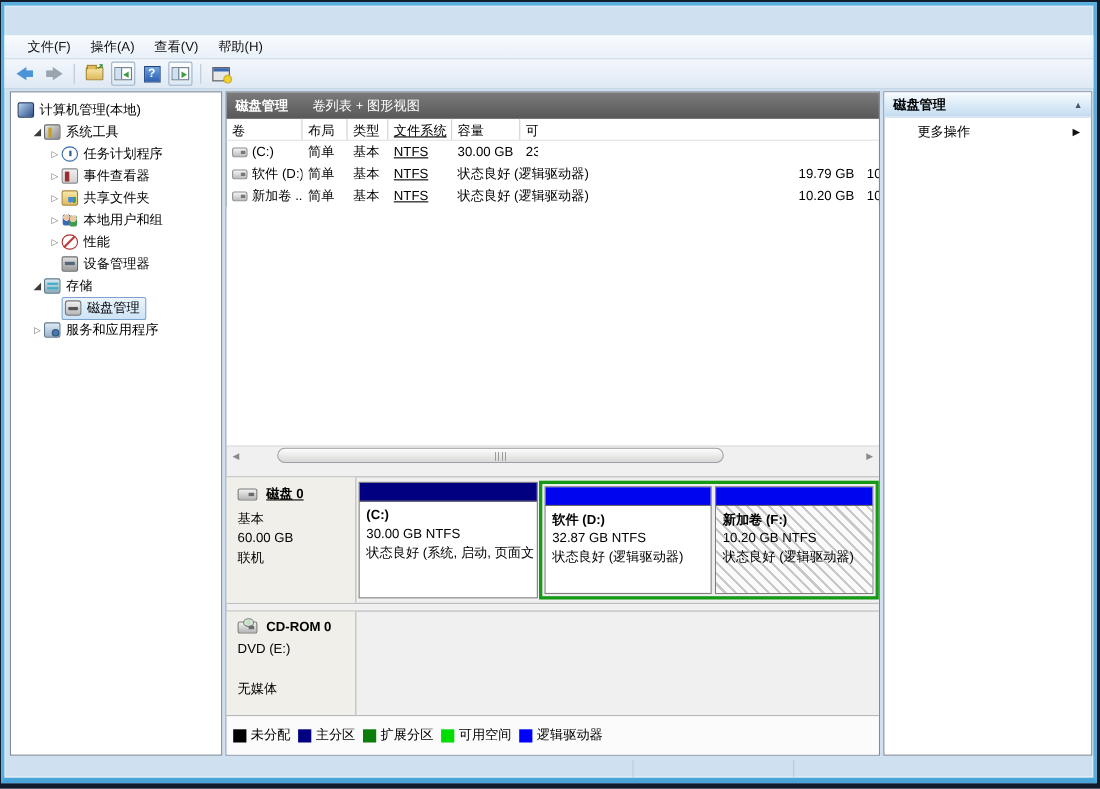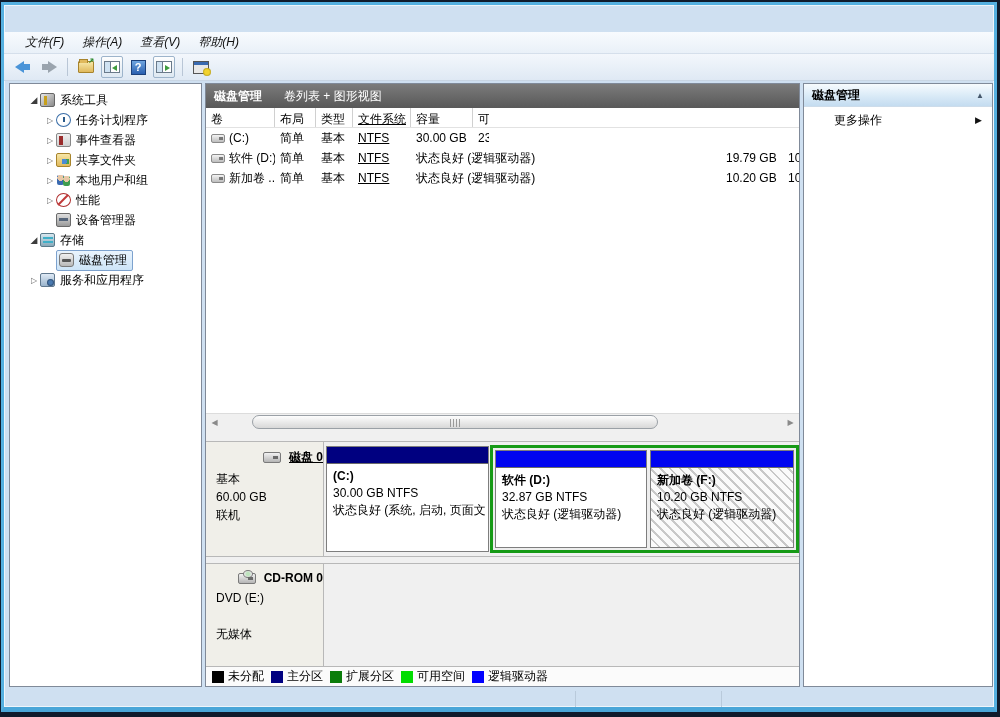--- a/index.html
+++ b/index.html
@@ -20,21 +20,21 @@
   .winbtns { margin-left:auto; display:flex; gap:1px; padding-right:4px; }
   .wbtn { width:29px; height:18px; border:1px solid #7f94ab; border-radius:2px;
     background:linear-gradient(#fbfdfe,#e2ecf5 45%,#cddcea); display:flex; align-items:center; justify-content:center; }
   .wbtn .minbar { width:9px; height:3px; background:#4a5a6a; border-radius:1px; margin-top:6px;}
   .wbtn .maxbox { width:9px; height:8px; border:2px solid #4a5a6a; background:transparent; }
   .wbtn.close { width:42px; background:linear-gradient(#f0b0a0,#d9674f 45%,#c04a30); border-color:#8e3a28; color:#fff; font-weight:bold; font-size:12px; text-shadow:0 1px 1px #7a2413; }
 
   
   .menubar { position:absolute; left:0; top:27px; right:0; height:22px;
     background:linear-gradient(#f8fbfe,#e9f0f8); border-bottom:1px solid #d5dfeb; display:flex; align-items:center; padding-left:12px; }
-  .menu-item { padding:6px 9px; color:#111;font-style:italic; }
+  .menu-item { padding:6px 9px; color:#111; }
 
   
   .toolbar { position:absolute; left:0; top:49px; right:0; height:27px;
     background:linear-gradient(#f3f7fc,#dfe9f4); border-bottom:1px solid #c9d6e4; display:flex; align-items:center; padding-left:8px; gap:4px; }
   .tsep { width:1px; height:18px; background:#b9c6d6; margin:0 3px; }
   .tbtn { width:22px; height:22px; display:flex; align-items:center; justify-content:center; position:relative; }
   .tbtn.framed { border:1px solid #9db4cb; border-radius:2px; background:linear-gradient(#fefefe,#dde8f2); }
   .arr { position:relative; width:16px; height:12px; }
   .arr .head { position:absolute; top:0; width:0; height:0; border-top:6px solid transparent; border-bottom:6px solid transparent; }
   .arr .tail { position:absolute; top:3px; width:7px; height:6px; }
@@ -112,42 +112,42 @@
   .hs-btn.left { left:0; } .hs-btn.right { right:0; }
   .hs-thumb { position:absolute; left:46px; top:1px; width:406px; height:14px; border:1px solid #9aa0a6; border-radius:7px;
     background:linear-gradient(#fdfdfd,#d8d8d8); }
   .hs-grip { position:absolute; left:50%; top:3px; width:10px; height:8px; transform:translateX(-50%);
     background:repeating-linear-gradient(90deg,#9a9a9a 0 1px,transparent 1px 3px); }
 
   .gfx { flex:1; background:#f0f0f0; padding-top:11px; overflow:hidden; }
   .disk-row { display:flex; border-top:1px solid #b8b8b8; border-bottom:1px solid #b8b8b8; background:#f0f0f0; margin-bottom:6px; }
   .disk-label { width:118px; flex:none; border-right:1px solid #b8b8b8; padding:7px 0 0 10px; background:#f0efe9; }
   .disk-label .dname { font-weight:bold; text-decoration:underline; }
-  .disk-label .drow1 { display:flex; align-items:center; gap:8px; margin-bottom:4px;justify-content:flex-end; }
+  .disk-label .drow1 { display:flex; align-items:center; gap:8px; margin-bottom:4px; }
   .disk-label div.meta { line-height:18px; }
   .dev-ico { width:18px; height:11px; background:linear-gradient(#f2f2f2,#b5b5b5); border:1px solid #7a7a7a; border-radius:2px; position:relative; flex:none; }
   .dev-ico:after { content:""; position:absolute; right:2px; top:3px; width:5px; height:3px; background:#6a6a6a; }
   .dev-ico.cd:before { content:""; position:absolute; left:4px; top:-4px; width:8px; height:6px; border:1px solid #7a7a7a; border-radius:50%; background:radial-gradient(circle,#bde3bd 30%,#e8e8e8 70%); }
 
   .d0-parts { flex:1; display:flex; padding:3px 2px 3px 2px; height:114px; }
   .part { border:1px solid #7e7e7e; background:#fff; display:flex; flex-direction:column; }
   .part .bar { height:17px; flex:none; border-bottom:1px solid #6a6a6a; }
   .part .pbody { flex:1; padding:4px 6px; line-height:17px; white-space:nowrap; overflow:hidden; }
   .part .pname { font-weight:bold; }
   .part-c { width:163px; margin-top:1px; height:106px; }
   .ext-wrap { margin-left:1px; width:309px; height:108px; border:3px solid #169a16; padding:2px; display:flex; gap:3px; background:#ededed; }
   .part-d { width:152px; flex:none; }
   .part-f { flex:1; }
   .part-f .pbody { background:repeating-linear-gradient(45deg,#fafafa 0 5px,#c8c8c8 5px 7px); }
 
   .cd-row { height:104px; }
   .cd-row .disk-label { background:#f0efe9; }
   .cd-empty { flex:1; }
 
-  .legend { height:20px; flex:none; border-top:1px solid #b8b8b8; background:#fbfbfb; display:flex; align-items:center; padding-left:6px; gap:7px; }
+  .legend { height:36px; flex:none; border-top:1px solid #b8b8b8; background:#fbfbfb; display:flex; align-items:center; padding-left:6px; gap:7px; }
   .leg-item { display:flex; align-items:center; gap:4px; }
   .leg-sq { width:12px; height:12px; flex:none; }
 
   
   .ap-title { font-weight:bold; padding:6px 10px 4px; border-bottom:1px solid #dfe5ec; }
   .ap-section { height:23px; background:linear-gradient(#f7fbfe,#d9eaf7 55%,#c4dcf0); border-bottom:1px solid #cddcea;
     display:flex; align-items:center; padding:0 8px; font-weight:bold; }
   .ap-section .caret { margin-left:auto; font-size:8px; color:#44576b; }
   .ap-more { height:26px; display:flex; align-items:center; padding:0 10px 0 30px; }
   .ap-more .caret { margin-left:auto; font-size:9px; color:#111; }
@@ -196,20 +196,24 @@
         <span class="ico-panel r"></span>
       </span>
     <span class="tsep"></span>
     <span class="tbtn">
         <span class="ico-console"></span>
       </span>
   </div>
 
   <div class="pane tree-pane">
     <div class="tree">
+      <div class="trow lvl0">
+        <span class="ti i-computer"></span>
+        <span>计算机管理(本地)</span>
+      </div>
       <div class="trow lvl1">
         <span class="exp filled">◢</span>
         <span class="ti i-tools"></span>
         <span>系统工具</span>
       </div>
       <div class="trow lvl2">
         <span class="exp">▷</span>
         <span class="ti i-clock"></span>
         <span>任务计划程序</span>
       </div>

